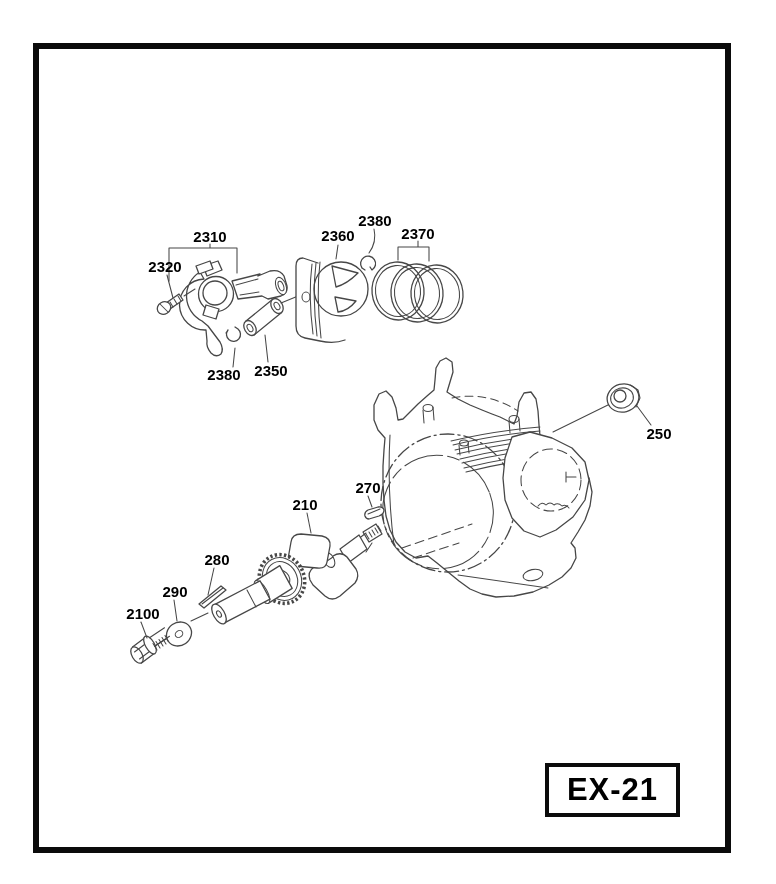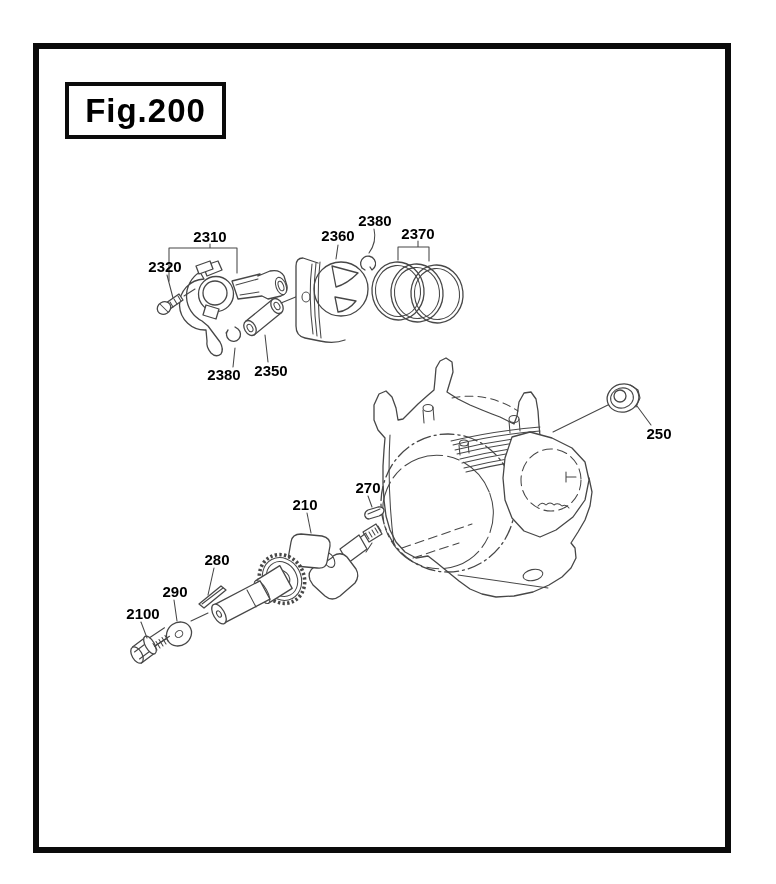--- a/index.html
+++ b/index.html
@@ -19,24 +19,24 @@
   .wh{fill:#ffffff;}
   .lbl{font-family:"Liberation Sans",sans-serif;font-weight:bold;font-size:15px;fill:#000;}
 </style>
 </head>
 <body>
 
 <div id="page">
 
   <div id="frame"></div>
 
-  <div id="fig-box" class="tag-box">
-    <span>Fig.200</span>
+
+  <div id="sheet-box" class="tag-box">
+    <span>EX-21</span>
   </div>
-
 
   <svg width="776" height="884" viewBox="0 0 776 884">
 
     <g>
       <path class="ln" d="M378,430 L374,420 374,405 379,394 386,391 392,397 396,408 398,420
         403,419 410,412 418,404 427,396 434,390 435,380 436,368 440,361 446,358 452,362
         453,372 450,382 447,392 458,399 470,405 482,410 492,414 500,417 508,421 514,424
         517,416 519,402 524,393 531,392 536,399 538,411 539,425 540,436 549,441 560,447
         572,456 582,466 589,478 592,492 590,506 585,520 578,532 571,543 575,548 576,558
         571,568 562,577 549,585 533,592 514,596 496,597 482,594 470,589 459,581 448,572

